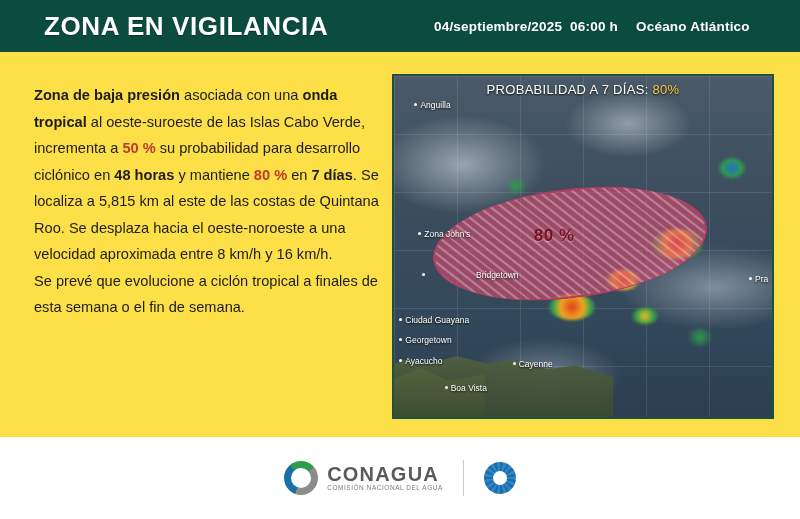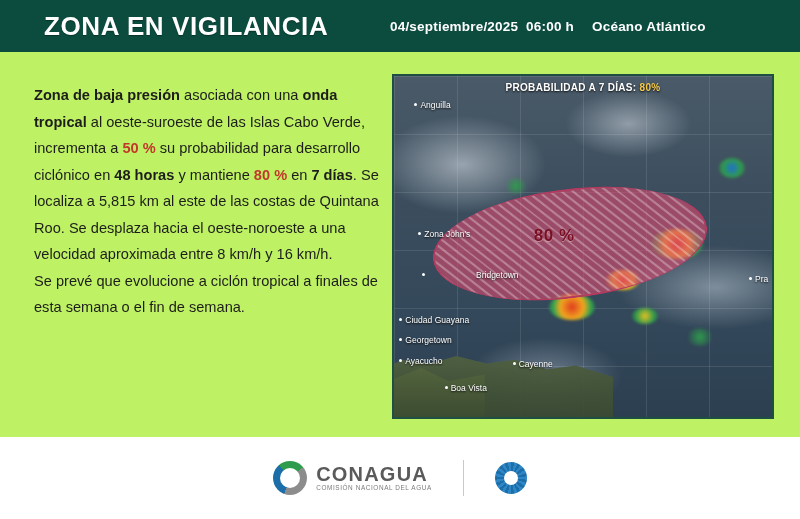--- a/index.html
+++ b/index.html
@@ -40,30 +40,31 @@
   .header-right {
     flex: 1;
     height: 52px;
     display: flex;
     align-items: center;
     gap: 18px;
     color: #ffffff;
     font-size: 13.5px;
     font-weight: bold;
     letter-spacing: .2px;
+    margin-left: 44px;
   }
   .header-date { white-space: pre; }
   .header-basin { white-space: pre; }
 
   
   .body {
     position: absolute;
     top: 52px; left: 0;
     width: 800px; height: 385px;
-    background: #bef264;
+    background: #fde047;
   }
   .text-col {
     position: absolute;
     left: 34px; top: 30px;
     width: 345px;
   }
   .para {
     font-size: 14.6px;
     line-height: 1.82;
     color: #1d1d1b;
@@ -146,22 +147,22 @@
     font-size: 17px;
     font-weight: bold;
     letter-spacing: .5px;
     text-shadow: 0 1px 0 rgba(255,255,255,.35);
   }
   .prob-banner {
     position: absolute;
     top: 6px; left: 50%;
     transform: translateX(-50%);
     color: #ffffff;
-    font-size: 10px;
-    font-weight: bold;
+    font-size: 13px;
+    font-weight: normal;
     letter-spacing: .3px;
     text-shadow: 0 1px 2px rgba(0,0,0,.85);
     white-space: nowrap;
   }
   .prob-banner .pct { color: #f7c948; }
   .city {
     position: absolute;
     color: #ffffff;
     font-size: 8.5px;
     text-shadow: 0 1px 2px rgba(0,0,0,.9);
@@ -188,21 +189,21 @@
 
   
   .footer {
     position: absolute;
     left: 0; top: 437px;
     width: 800px; height: 82px;
     background: #ffffff;
     display: flex;
     align-items: center;
     justify-content: center;
-    gap: 31px;
+    gap: 20px;
   }
   .logo-group { display: flex; align-items: center; gap: 9px; }
   .conagua-mark {
     width: 34px; height: 34px;
     border-radius: 50%;
     background: conic-gradient(from 200deg, #1b6ea8 0deg 120deg, #2f9b4c 120deg 210deg, #8c8c8c 210deg 360deg);
     position: relative;
   }
   .conagua-mark::after {
     content: "";

